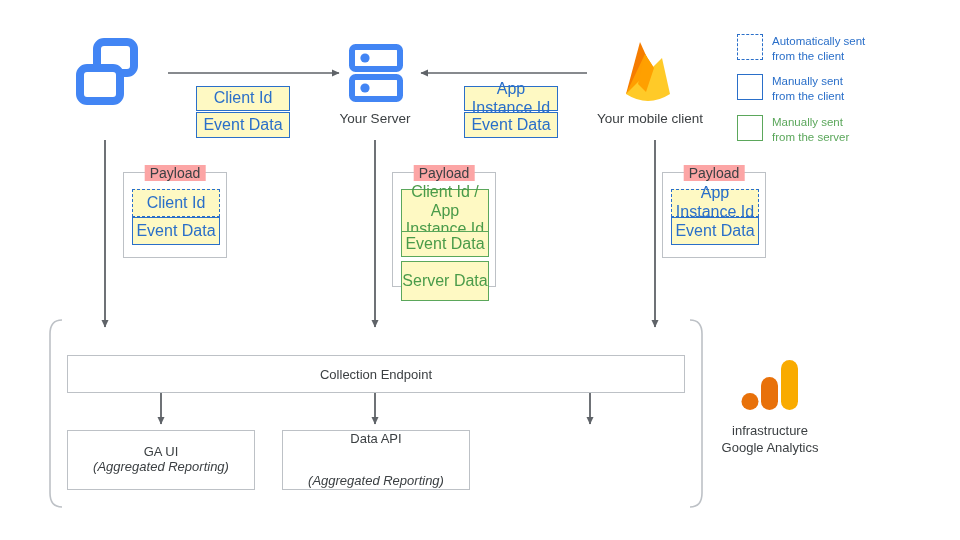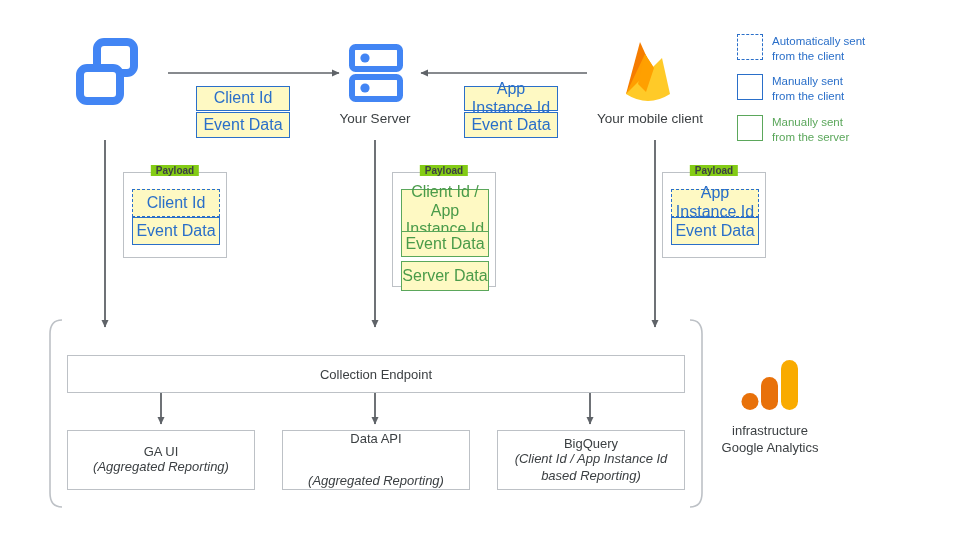--- a/index.html
+++ b/index.html
@@ -62,24 +62,24 @@
   .payload {
     box-sizing: border-box;
     border: 1px solid #bdc1c6;
     background: #ffffff;
   }
   .payload-title {
     position: absolute;
     top: -8px;
     left: 50%;
     transform: translateX(-50%);
-    background: #84cc16;
+    background: #fca5a5;
     padding: 0 5px;
-    font-size: 10px;
-    font-weight: bold;
+    font-size: 14px;
+    font-weight: normal;
     color: #3c4043;
     white-space: nowrap;
   }
 
   
   .plain-box {
     box-sizing: border-box;
     border: 1px solid #bdc1c6;
     background: #ffffff;
     display: flex;
@@ -194,21 +194,21 @@
   <div class="payload abs" style="left:123px; top:172px; width:104px; height:86px;">
     <div class="payload-title">Payload</div>
     <div class="chip blue-dashed abs" style="left:8px; top:16px; width:88px; height:28px;">Client Id</div>
     <div class="chip blue-solid abs" style="left:8px; top:44px; width:88px; height:28px;">Event Data</div>
   </div>
 
   <div class="payload abs" style="left:392px; top:172px; width:104px; height:115px;">
     <div class="payload-title">Payload</div>
     <div class="chip green-solid abs" style="left:8px; top:16px; width:88px; height:44px;">Client Id /<br>App Instance Id</div>
     <div class="chip green-solid abs" style="left:8px; top:58px; width:88px; height:26px;">Event Data</div>
-    <div class="chip green-solid abs" style="left:8px; top:88px; width:88px; height:30px;">Server Data</div>
+    <div class="chip green-solid abs" style="left:8px; top:88px; width:88px; height:40px;">Server Data</div>
   </div>
 
   <div class="payload abs" style="left:662px; top:172px; width:104px; height:86px;">
     <div class="payload-title">Payload</div>
     <div class="chip blue-dashed abs" style="left:8px; top:16px; width:88px; height:28px;">App Instance Id</div>
     <div class="chip blue-solid abs" style="left:8px; top:44px; width:88px; height:28px;">Event Data</div>
   </div>
 
   <div class="plain-box abs" style="left:67px; top:335px; width:618px; height:38px;margin-top:20px;">
     <div class="box-title">Collection Endpoint</div>
@@ -217,24 +217,20 @@
   <div class="plain-box abs" style="left:67px; top:430px; width:188px; height:60px;">
     <div class="box-title">GA UI</div>
     <div class="box-sub">(Aggregated Reporting)</div>
   </div>
 
   <div class="plain-box abs" style="left:282px; top:430px; width:188px; height:60px;justify-content:space-between;">
     <div class="box-title">Data API</div>
     <div class="box-sub">(Aggregated Reporting)</div>
   </div>
 
-  <div class="plain-box abs" style="left:497px; top:430px; width:188px; height:60px;">
-    <div class="box-title">BigQuery</div>
-    <div class="box-sub">(Client Id / App Instance Id<br>based Reporting)</div>
-  </div>
 
   <div class="icon-box" style="left:740px; top:360px;">
     <svg width="62" height="56" viewBox="0 0 62 56">
       <rect x="41" y="0" width="17" height="50" rx="8.5" ry="8.5" fill="#f9ab00"></rect>
       <rect x="21" y="17" width="17" height="33" rx="8.5" ry="8.5" fill="#e8710a"></rect>
       <circle cx="10" cy="41.5" r="8.5" fill="#e8710a"></circle>
     </svg>
   </div>
   <div class="ga-caption" style="left:690px; top:423px; width:160px;">
     <div>infrastructure</div>

